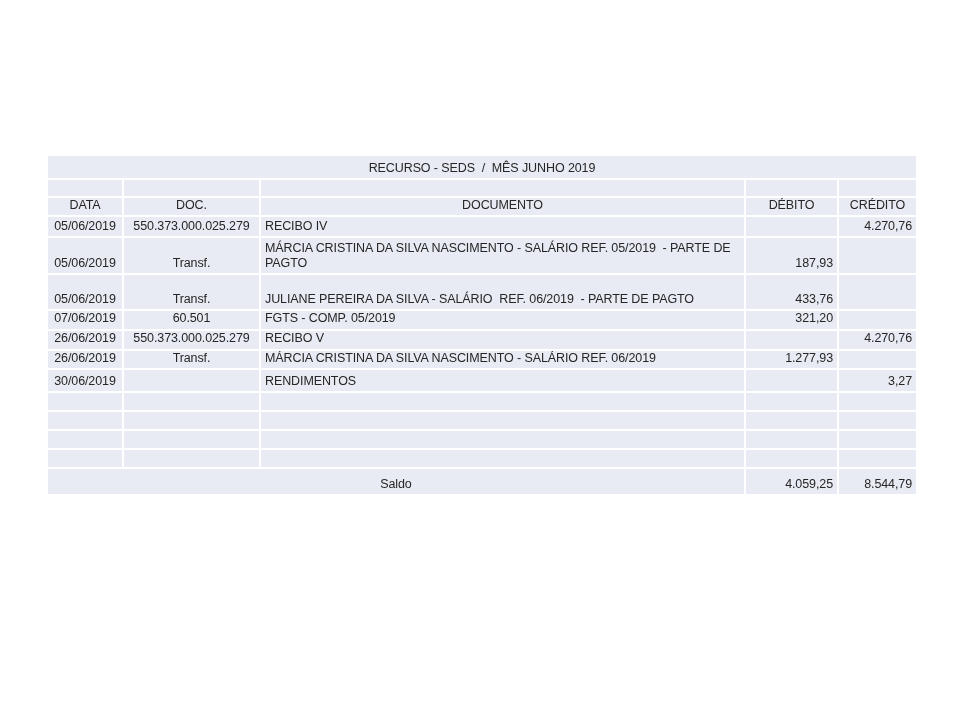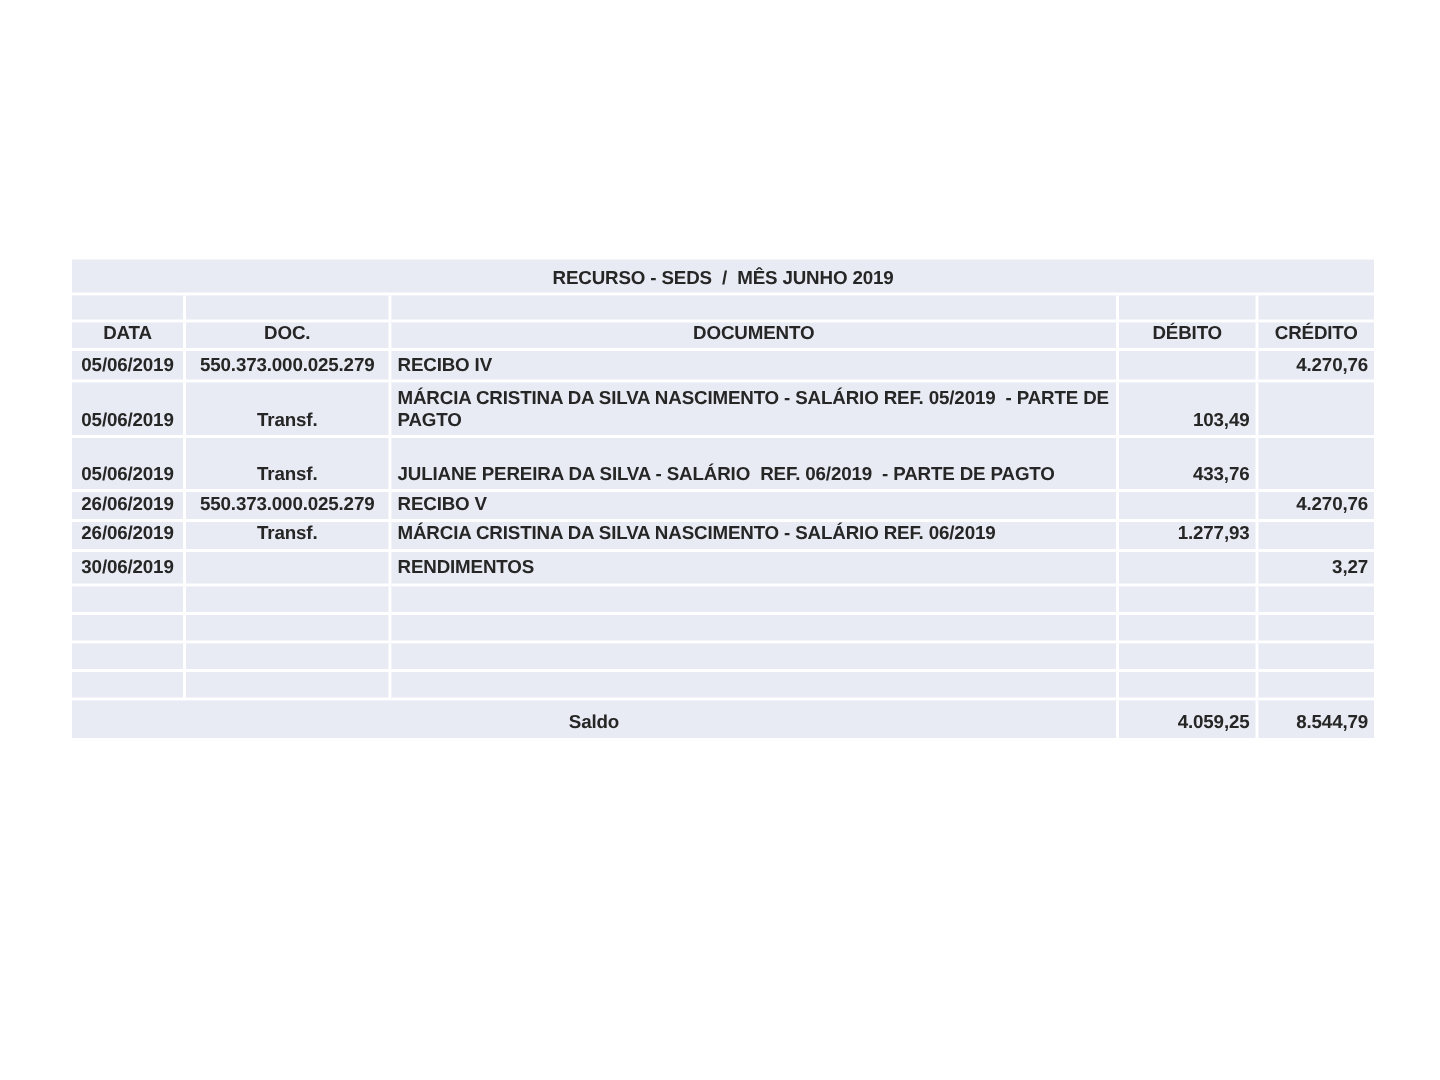--- a/index.html
+++ b/index.html
@@ -13,26 +13,25 @@
   }
   .canvas {
     position: relative;
     width: 960px;
     height: 720px;
     background: #ffffff;
   }
   table.ledger {
     position: absolute;
     left: 48px;
-    top: 173px;
+    top: 156px;
     width: 868px;
     border-collapse: separate;
     border-spacing: 0;
     table-layout: fixed;
-    font-weight: bold;
   }
   table.ledger td {
     box-sizing: border-box;
     background: #e8ebf3;
     border-right: 2px solid #ffffff;
     border-bottom: 2px solid #ffffff;
     color: #262626;
     font-size: 12.5px;
     letter-spacing: -0.1px;
     line-height: 1.22;
@@ -114,32 +113,39 @@
       <td class="c-doc">550.373.000.025.279</td>
       <td class="c-docu">RECIBO IV</td>
       <td class="c-deb"></td>
       <td class="c-cred">4.270,76</td>
     </tr>
 
     <tr class="rh-d2">
       <td class="c-data">05/06/2019</td>
       <td class="c-doc vtop">Transf.</td>
       <td class="c-docu vtop">MÁRCIA CRISTINA DA SILVA NASCIMENTO - SALÁRIO REF. 05/2019  - PARTE DE PAGTO</td>
-      <td class="c-deb">103,49</td>
+      <td class="c-deb">187,93</td>
       <td class="c-cred"></td>
     </tr>
 
     <tr class="rh-d3">
       <td class="c-data">05/06/2019</td>
       <td class="c-doc vtop">Transf.</td>
       <td class="c-docu vtop">JULIANE PEREIRA DA SILVA - SALÁRIO  REF. 06/2019  - PARTE DE PAGTO</td>
       <td class="c-deb">433,76</td>
       <td class="c-cred"></td>
     </tr>
 
+    <tr class="rh-s">
+      <td class="c-data">07/06/2019</td>
+      <td class="c-doc">60.501</td>
+      <td class="c-docu">FGTS - COMP. 05/2019</td>
+      <td class="c-deb">321,20</td>
+      <td class="c-cred"></td>
+    </tr>
 
 
 
     <tr class="rh-r7">
       <td class="c-data">26/06/2019</td>
       <td class="c-doc">550.373.000.025.279</td>
       <td class="c-docu">RECIBO V</td>
       <td class="c-deb"></td>
       <td class="c-cred">4.270,76</td>
     </tr>

